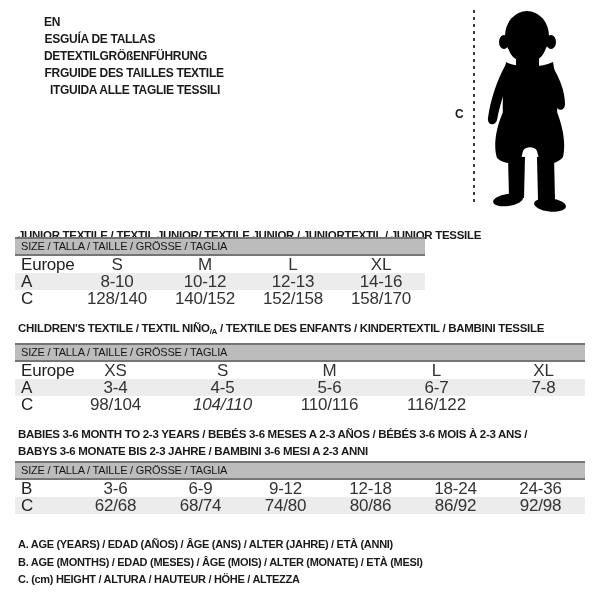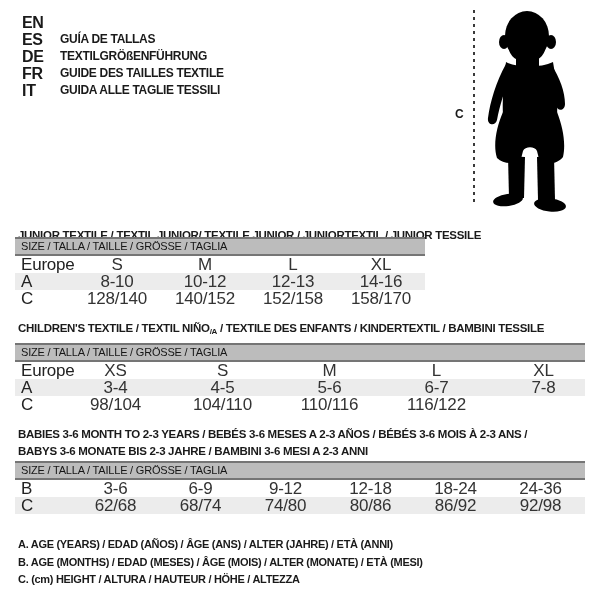--- a/index.html
+++ b/index.html
@@ -5,21 +5,21 @@
   * { margin:0; padding:0; box-sizing:border-box; }
   html,body { background:#fff; }
   .page {
     position:relative; width:600px; height:600px; background:#ffffff;
     font-family:"Liberation Sans", sans-serif; color:#1a1a1a; overflow:hidden;
   }
 
   
   .lang-block { position:absolute; left:22px; top:14px; }
   .lang-row { display:flex; height:17px; line-height:17px; }
-  .lang-code { width:38px; font-weight:bold; font-size:16px; letter-spacing:-0.3px; }
+  .lang-code { width:38px; font-weight:bold; font-size:12px; letter-spacing:-0.3px;text-align:right; }
   .lang-title { font-weight:bold; font-size:12px; letter-spacing:-0.3px; white-space:nowrap; }
 
   
   .dotted-line {
     position:absolute; left:473px; top:10px; width:2px; height:196px;
     background:repeating-linear-gradient(to bottom, #3a3a3a 0 3px, transparent 3px 7px);
   }
   .figure-label { position:absolute; left:455px; top:107px; font-weight:bold; font-size:12px; }
   .baby-svg { position:absolute; left:478px; top:8px; width:96px; height:206px; }
 
@@ -136,21 +136,21 @@
     <span class="tcell first" style="width:47px;">A</span>
     <span class="tcell" style="width:107px;text-align:center;">3-4</span>
     <span class="tcell" style="width:107px;">4-5</span>
     <span class="tcell" style="width:107px;">5-6</span>
     <span class="tcell" style="width:107px;">6-7</span>
     <span class="tcell" style="width:107px;">7-8</span>
   </div>
   <div class="trow" style="top:396px; width:570px;">
     <span class="tcell first" style="width:47px;">C</span>
     <span class="tcell" style="width:107px;">98/104</span>
-    <span class="tcell" style="width:107px;">104/110</span>
+    <span class="tcell" style="width:107px;font-style:italic;">104/110</span>
     <span class="tcell" style="width:107px;">110/116</span>
     <span class="tcell" style="width:107px;">116/122</span>
   </div>
 
   <div class="tbl-title" style="top:426px;">
     <div>BABIES 3-6 MONTH TO 2-3 YEARS / BEBÉS 3-6 MESES A 2-3 AÑOS / BÉBÉS 3-6 MOIS À 2-3 ANS /</div>
     <div>BABYS 3-6 MONATE BIS 2-3 JAHRE / BAMBINI 3-6 MESI A 2-3 ANNI</div>
   </div>
   <div class="sizebar" style="top:461px; width:570px;">SIZE / TALLA / TAILLE / GRÖSSE / TAGLIA</div>
 

